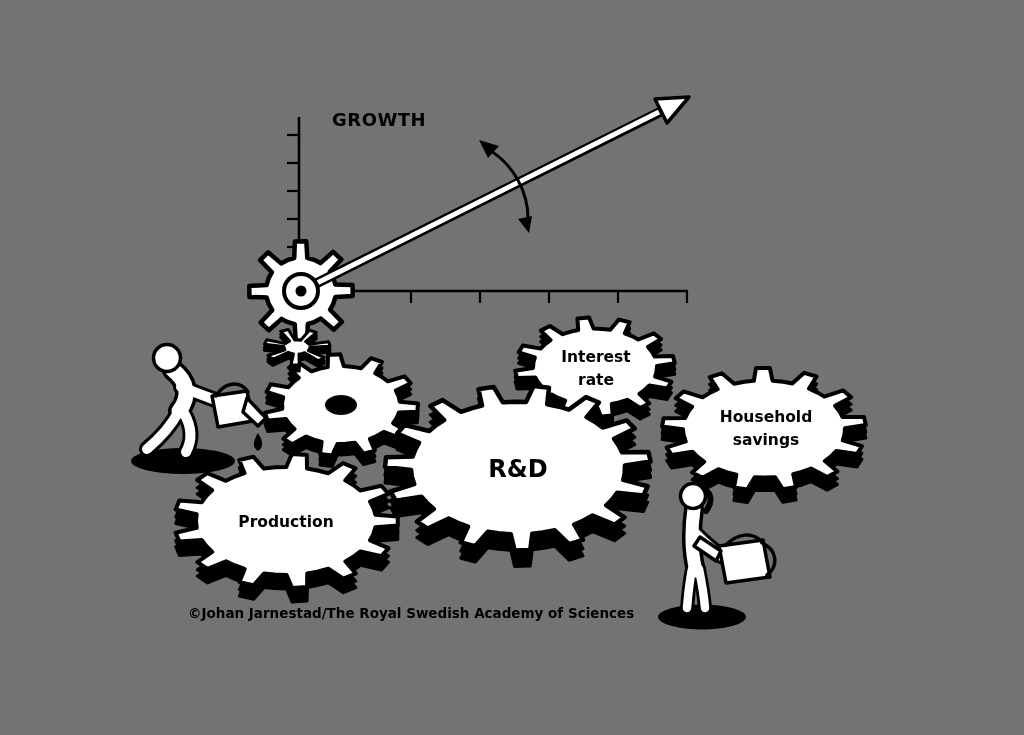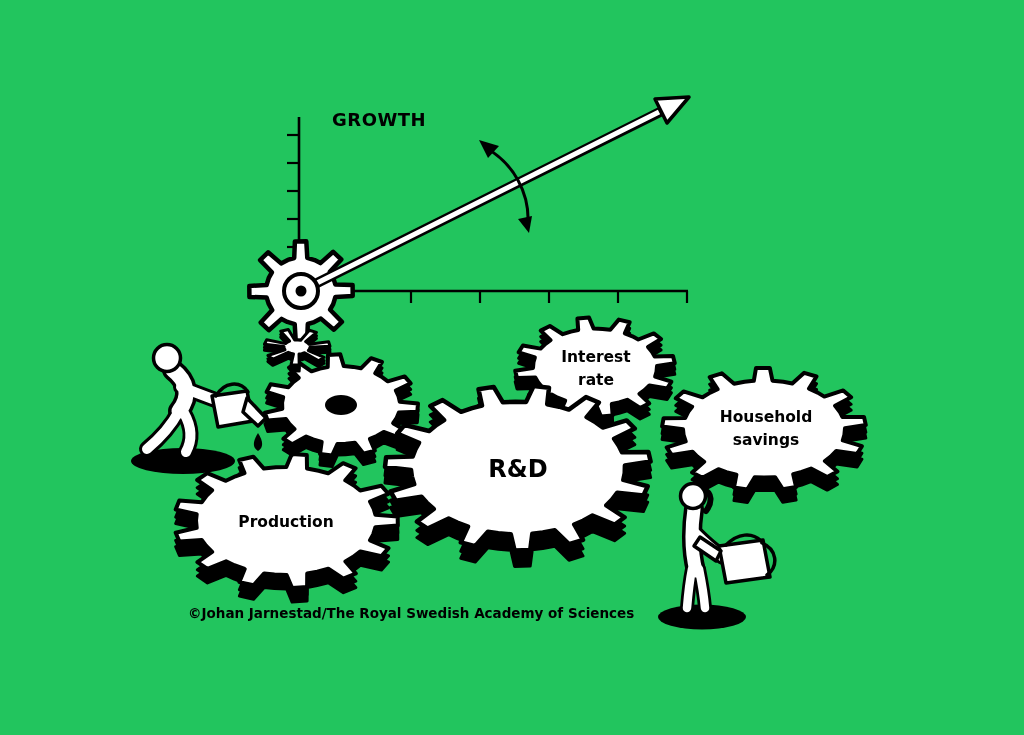--- a/index.html
+++ b/index.html
@@ -1,17 +1,17 @@
 <!DOCTYPE html>
 <html><head>
 <meta charset="utf-8">
 <style>
   html,body{margin:0;padding:0;background:#ffffff;}
   body{width:1024px;height:735px;overflow:hidden;font-family:"DejaVu Sans",sans-serif;}
-  .stage{position:relative;width:1024px;height:735px;background:#22c55e;}
+  .stage{position:relative;width:1024px;height:735px;background:#737373;}
   svg{display:block;}
   .axis-line{stroke:#000;stroke-width:2.6;fill:none;}
   .tick{stroke:#000;stroke-width:2.2;}
   .arc{stroke:#000;stroke-width:3;fill:none;}
   .outline-shape{fill:#fff;stroke:#000;stroke-width:3.5;stroke-linejoin:round;}
   .black-fill{fill:#000;stroke:none;}
   .handle{fill:none;stroke:#000;stroke-width:3.5;stroke-linecap:round;}
   .limb-b{fill:none;stroke:#000;stroke-linecap:round;}
   .limb-w{fill:none;stroke:#fff;stroke-linecap:round;}
   .head{fill:#fff;stroke:#000;stroke-width:3.5;}

